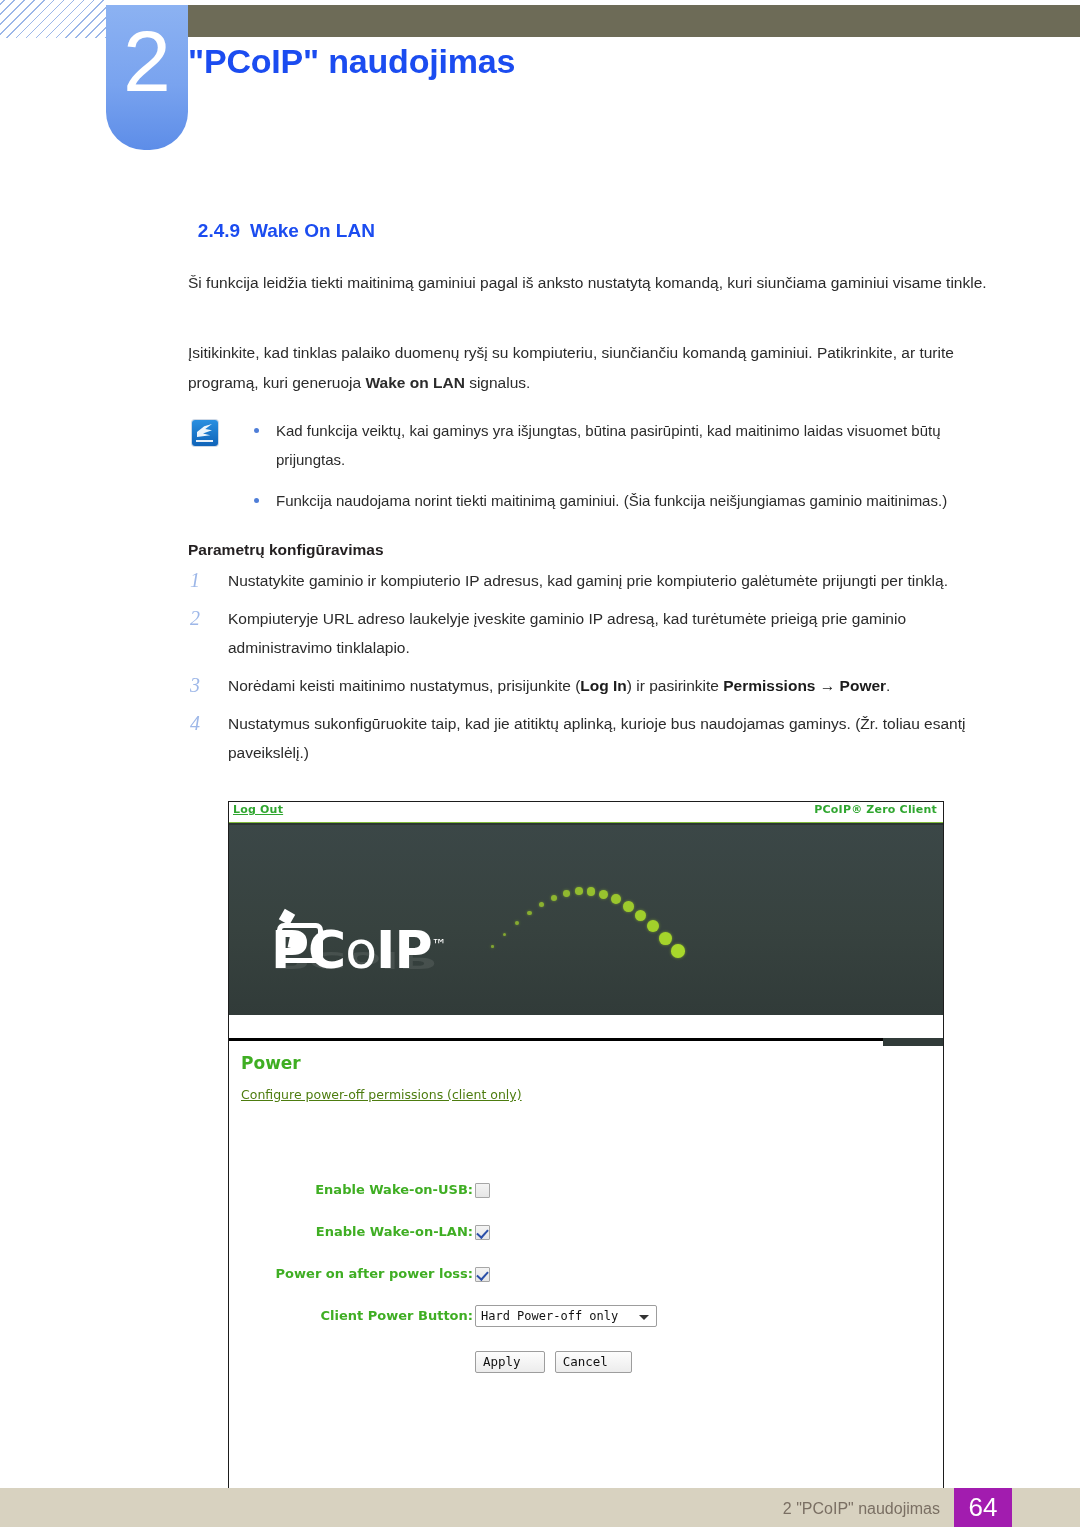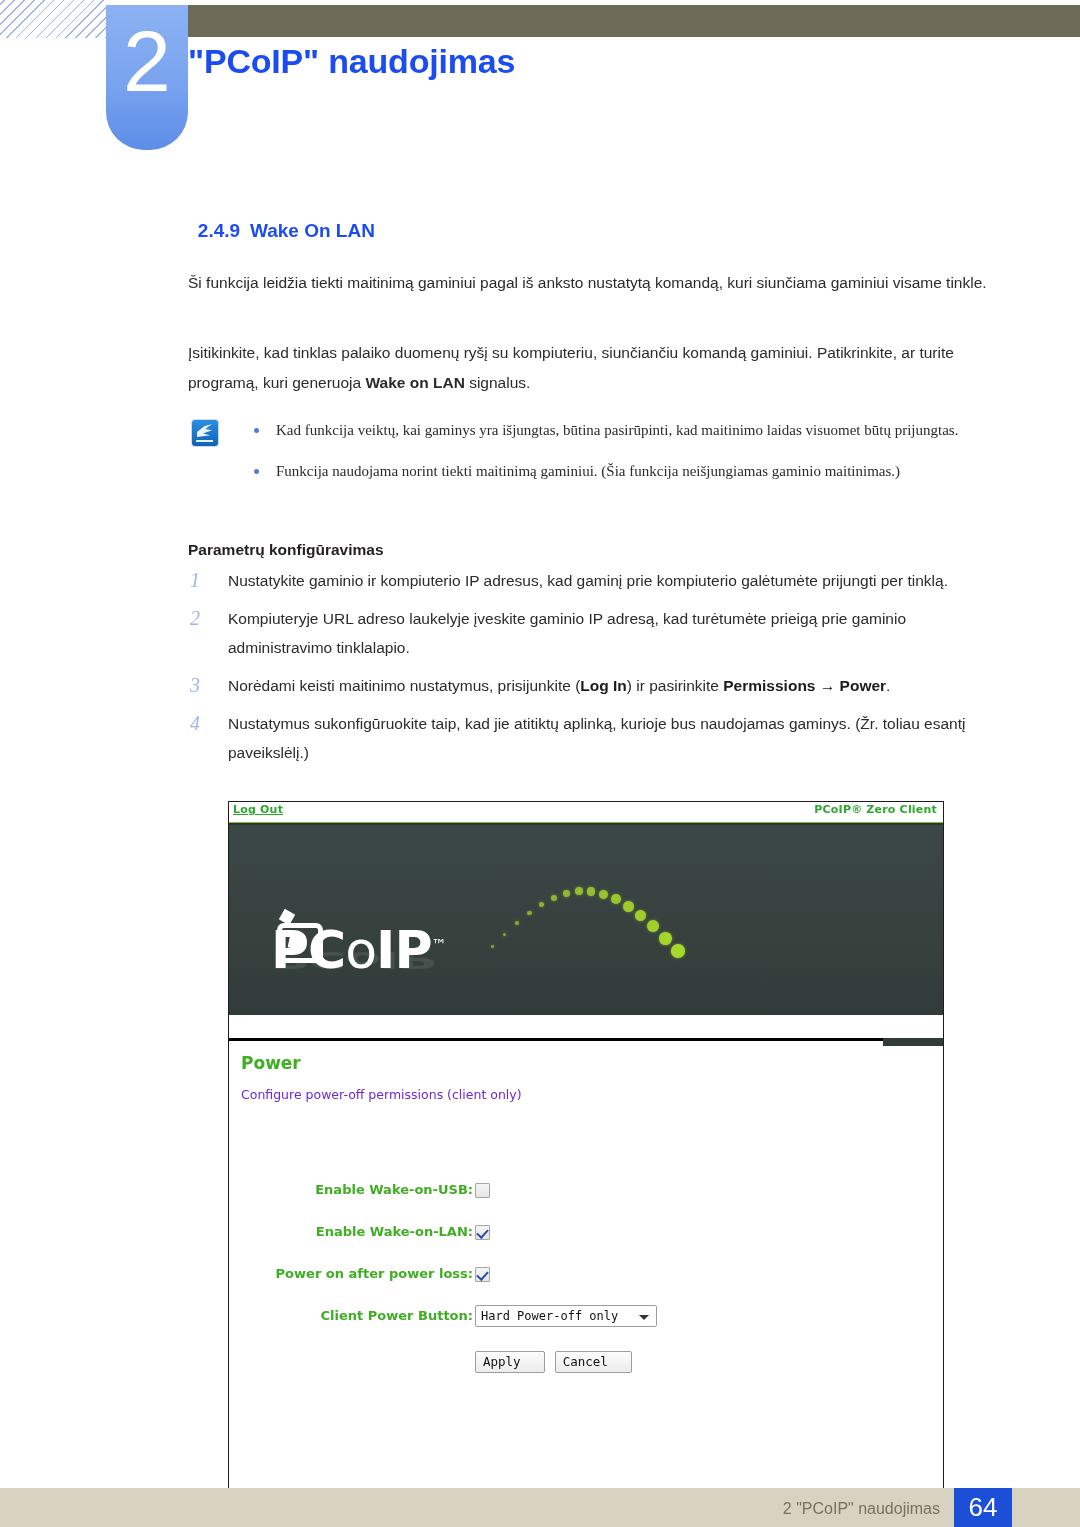--- a/index.html
+++ b/index.html
@@ -106,21 +106,20 @@
     left: 4px; bottom: 4px;
     width: 17px; height: 2px;
     background: #ffffff;
     opacity: .9;
   }
 
   .bullet-list {
     position: absolute;
     left: 242px; top: 416px;
     width: 748px;
-    font-family: Liberation Serif, serif;
   }
   .bullet-item {
     position: relative;
     padding-left: 34px;
     font-size: 15px;
     line-height: 29px;
     color: #2b2b2b;
     margin-bottom: 12px;
   }
   .bullet-item .dot {
@@ -306,21 +305,22 @@
     position: absolute;
     left: 12px; top: 12px;
     font-size: 17px;
     font-weight: bold;
     color: #3fae23;
   }
   .panel-desc {
     position: absolute;
     left: 12px; top: 46px;
     font-size: 12.5px;
-    color: #6d28d9;
+    color: #4d7c0f;
+    text-decoration: underline;
   }
 
   .form-rows {
     position: absolute;
     left: 0; top: 138px;
     width: 654px;
   }
   .form-row {
     position: relative;
     height: 42px;
@@ -400,21 +400,21 @@
   .footer-text {
     position: absolute;
     right: 140px; bottom: 9px;
     font-size: 16px;
     color: #7a6f63;
   }
   .footer-page {
     position: absolute;
     right: 68px; bottom: 0;
     width: 58px; height: 39px;
-    background: #1d4ed8;
+    background: #a21caf;
     color: #ffffff;
     font-size: 26px;
     text-align: center;
     line-height: 39px;
   }
 </style>
 </head>
 <body>
 
 <div class="hatch"></div>

